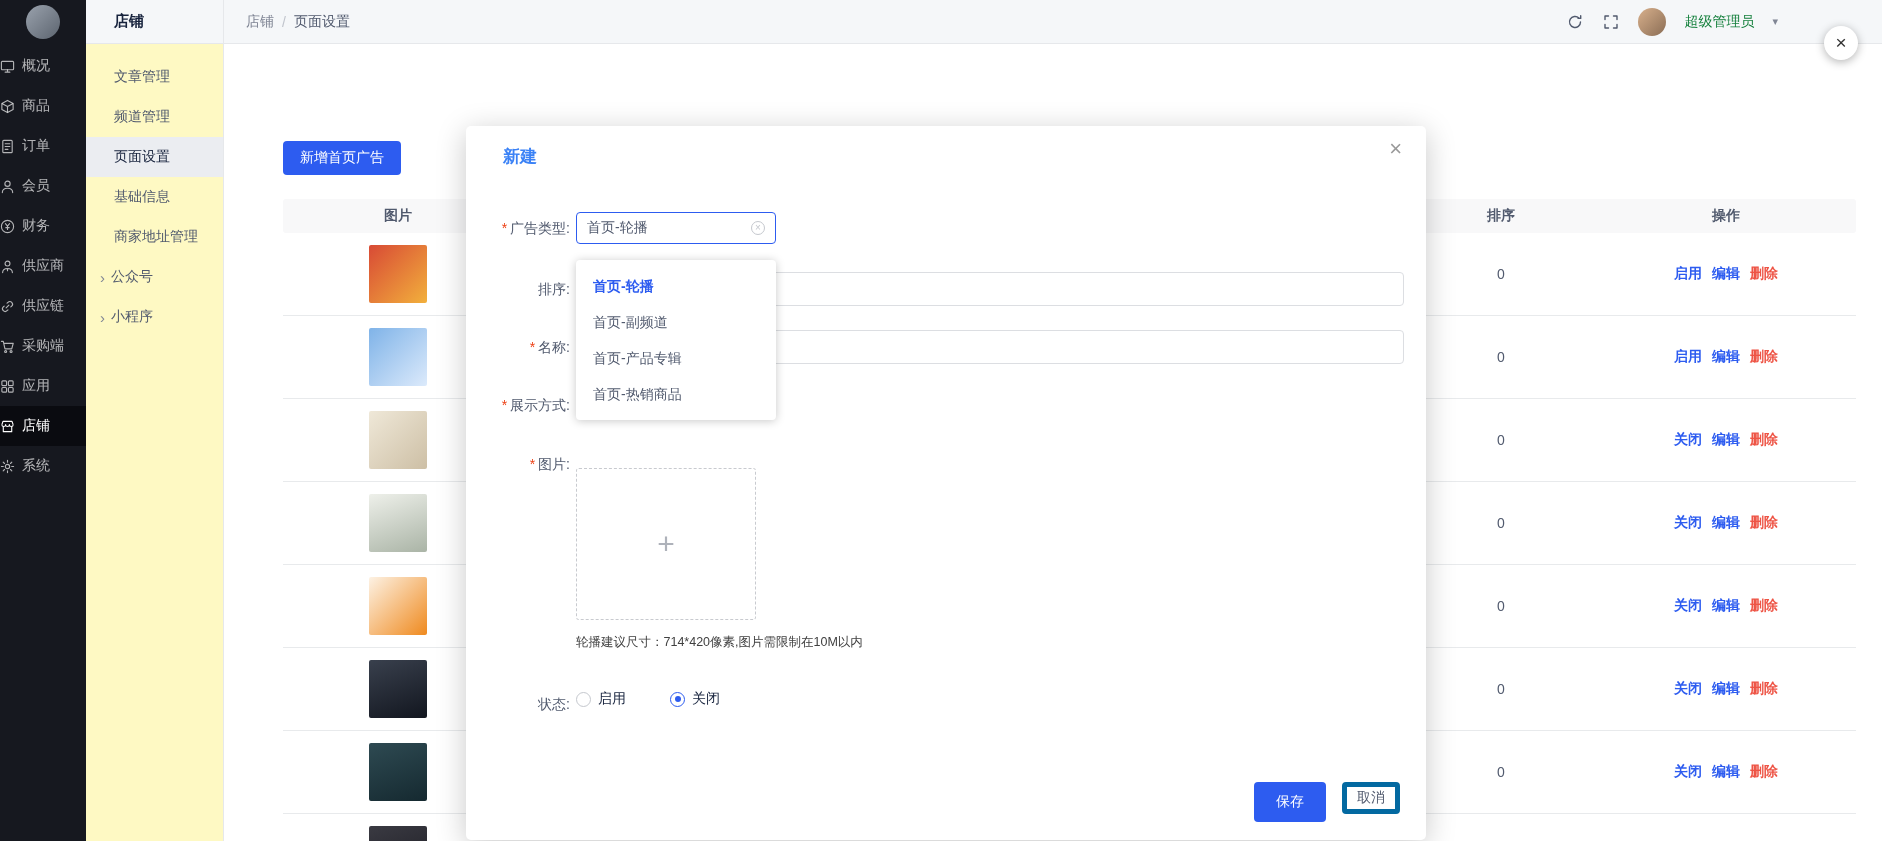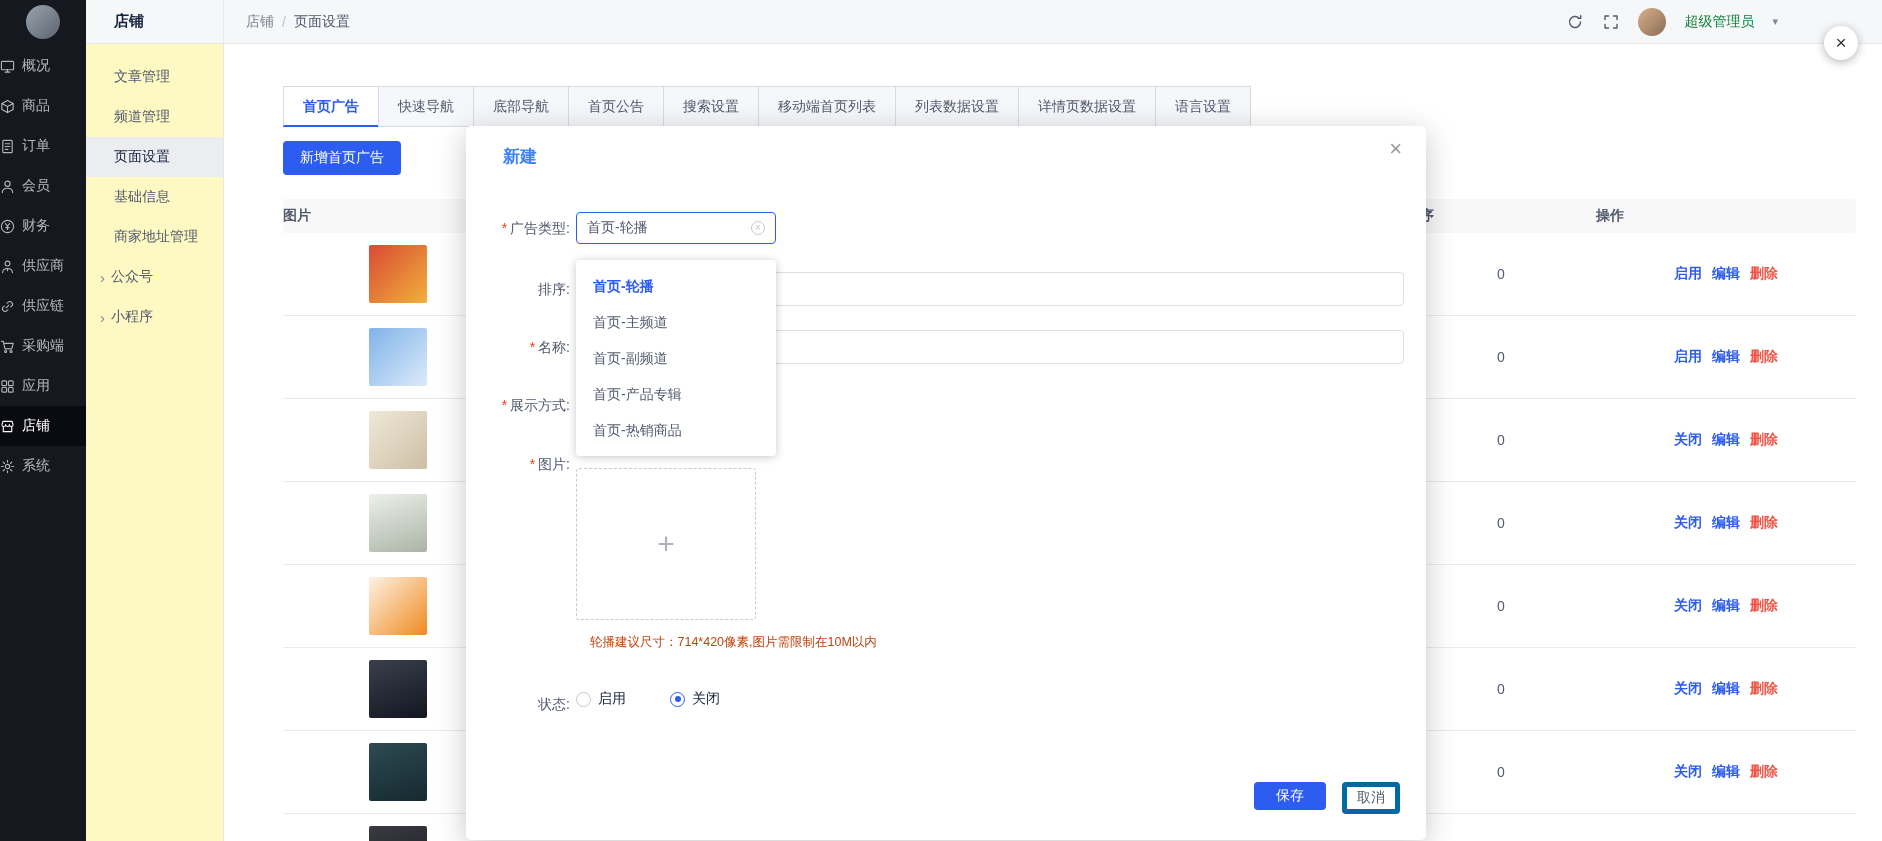--- a/index.html
+++ b/index.html
@@ -38,50 +38,50 @@
   
   .main { position:absolute; left:224px; top:44px; right:0; bottom:0; background:#fff; overflow:hidden; }
   .tabs { position:absolute; left:59px; top:42px; display:flex; }
   .tab { background:#f6f7fb; border:1px solid #d8dadf; margin-left:-1px; padding:0 19px; height:41px; line-height:39px; font-size:14px; color:#515a6e; cursor:pointer; white-space:nowrap; }
   .tab:first-child { margin-left:0; }
   .tab.active { background:#fff; color:#2d5cf0; border-bottom:2px solid #2d5cf0; line-height:38px; font-weight:bold; }
   .add-btn { position:absolute; left:59px; top:97px; height:34px; padding:0 17px; background:#2d5cf0; color:#fff; font-size:14px; border:none; border-radius:4px; cursor:pointer; }
 
   .table { position:absolute; left:59px; top:155px; right:26px; }
   .t-head { display:grid; grid-template-columns:230px 1fr 190px 260px; height:34px; background:#f8f8f9; align-items:center; font-size:14px; font-weight:bold; color:#515a6e; border-radius:3px; }
-  .t-head div { }
+  .t-head div { text-align:center; }
   .t-row { display:grid; grid-template-columns:230px 1fr 190px 260px; height:83px; align-items:center; border-bottom:1px solid #e8eaec; font-size:14px; color:#515a6e; }
   .t-cell { text-align:center; }
   .thumb { width:58px; height:58px; border-radius:2px; margin:0 auto; display:block; }
   .ops { display:flex; justify-content:center; gap:10px; font-weight:bold; }
   .op-link { color:#2d5cf0; cursor:pointer; }
   .op-link.danger { color:#ee5445; }
 
   
   .modal { position:absolute; left:466px; top:126px; width:960px; height:714px; background:#fff; border-radius:5px; box-shadow:0 6px 30px rgba(0,0,0,.22); z-index:50; }
   .modal-title { position:absolute; left:37px; top:19px; font-size:17px; font-weight:bold; color:#3b82f6; }
   .modal-close { position:absolute; right:24px; top:12px; font-size:22px; color:#999; cursor:pointer; line-height:1; }
   .f-label { position:absolute; left:4px; width:100px; text-align:right; font-size:14px; color:#515a6e; }
   .req { color:#ed4014; margin-right:3px; }
   .select-box { position:absolute; left:110px; top:86px; width:200px; height:32px; border:1px solid #2d5cf0; border-radius:4px; background:#fff; display:flex; align-items:center; padding:0 10px; font-size:14px; color:#515a6e; cursor:pointer; }
   .select-box .sel-text { flex:1; }
   .clear-ic { width:14px; height:14px; border:1px solid #c5c8ce; border-radius:50%; color:#c5c8ce; font-size:10px; line-height:12px; text-align:center; }
   .txt-input { position:absolute; left:110px; height:34px; border:1px solid #dcdee2; border-radius:4px; background:#fff; width:828px; font-size:14px; color:#515a6e; padding:0 10px; font-family:"Liberation Sans",sans-serif; }
   .upload-box { position:absolute; left:110px; top:342px; width:180px; height:152px; border:1px dashed #c8cacf; border-radius:3px; display:flex; align-items:center; justify-content:center; cursor:pointer; background:#fff; }
   .plus { font-size:30px; color:#aeb2ba; font-weight:300; }
-  .hint { position:absolute; left:110px; top:508px; font-size:12.5px; color:#c2410c;margin-left:14px; }
+  .hint { position:absolute; left:110px; top:508px; font-size:12.5px; color:#404040; }
   .status-row { position:absolute; left:110px; top:564px; display:flex; align-items:center; gap:44px; }
   .radio-opt { display:flex; align-items:center; gap:7px; font-size:14px; color:#17233d; cursor:pointer; }
   .radio { width:15px; height:15px; border-radius:50%; border:1px solid #c5c8ce; position:relative; background:#fff; }
   .radio.checked { border-color:#2d5cf0; }
   .radio.checked::after { content:""; position:absolute; left:3.5px; top:3.5px; width:6px; height:6px; border-radius:50%; background:#2d5cf0; }
   .dropdown { position:absolute; left:110px; top:134px; width:200px; background:#fff; border-radius:4px; box-shadow:0 1px 10px rgba(0,0,0,.22); padding:8px 0; z-index:5; }
   .dd-opt { height:36px; line-height:36px; padding:0 17px; font-size:14px; color:#515a6e; cursor:pointer; }
   .dd-opt.selected { color:#2d5cf0; font-weight:bold; }
-  .save-btn { position:absolute; left:788px; top:656px; width:72px; height:28px; background:#2d5cf0; color:#fff; border:none; border-radius:4px; font-size:14px; cursor:pointer; }
+  .save-btn { position:absolute; left:788px; top:656px; width:72px; height:40px; background:#2d5cf0; color:#fff; border:none; border-radius:4px; font-size:14px; cursor:pointer; }
   .cancel-btn { position:absolute; left:876px; top:656px; width:58px; height:32px; background:#fff; color:#515a6e; border:5px solid #0369a1; border-radius:4px; font-size:14px; cursor:pointer; }
 
   
   .float-close { position:absolute; left:1824px; top:26px; width:34px; height:34px; border-radius:50%; background:#fff; box-shadow:0 2px 10px rgba(0,0,0,.3); display:flex; align-items:center; justify-content:center; font-size:19px; color:#333; z-index:90; cursor:pointer; }
 </style>
 </head>
 <body>
 
 <div class="app">
 
@@ -240,31 +240,20 @@
         <span class="chev">›</span>
         <span>公众号</span>
       </div>
     <div class="sub-item">
         <span class="chev">›</span>
         <span>小程序</span>
       </div>
   </aside>
 
   <main class="main">
-    <div class="tabs">
-      <div class="tab active">首页广告</div>
-      <div class="tab">快速导航</div>
-      <div class="tab">底部导航</div>
-      <div class="tab">首页公告</div>
-      <div class="tab">搜索设置</div>
-      <div class="tab">移动端首页列表</div>
-      <div class="tab">列表数据设置</div>
-      <div class="tab">详情页数据设置</div>
-      <div class="tab">语言设置</div>
-    </div>
 
     <button class="add-btn">新增首页广告</button>
 
     <div class="table">
       <div class="t-head">
         <div>图片</div>
         <div></div>
         <div>排序</div>
         <div>操作</div>
       </div>
@@ -394,21 +383,20 @@
           <span>启用</span>
         </span>
       <span class="radio-opt">
           <span class="radio checked"></span>
           <span>关闭</span>
         </span>
     </div>
 
     <div class="dropdown">
       <div class="dd-opt selected">首页-轮播</div>
-      <div class="dd-opt">首页-主频道</div>
       <div class="dd-opt">首页-副频道</div>
       <div class="dd-opt">首页-产品专辑</div>
       <div class="dd-opt">首页-热销商品</div>
     </div>
 
     <button class="save-btn">保存</button>
     <button class="cancel-btn">取消</button>
   </div>
 
   <div class="float-close">

